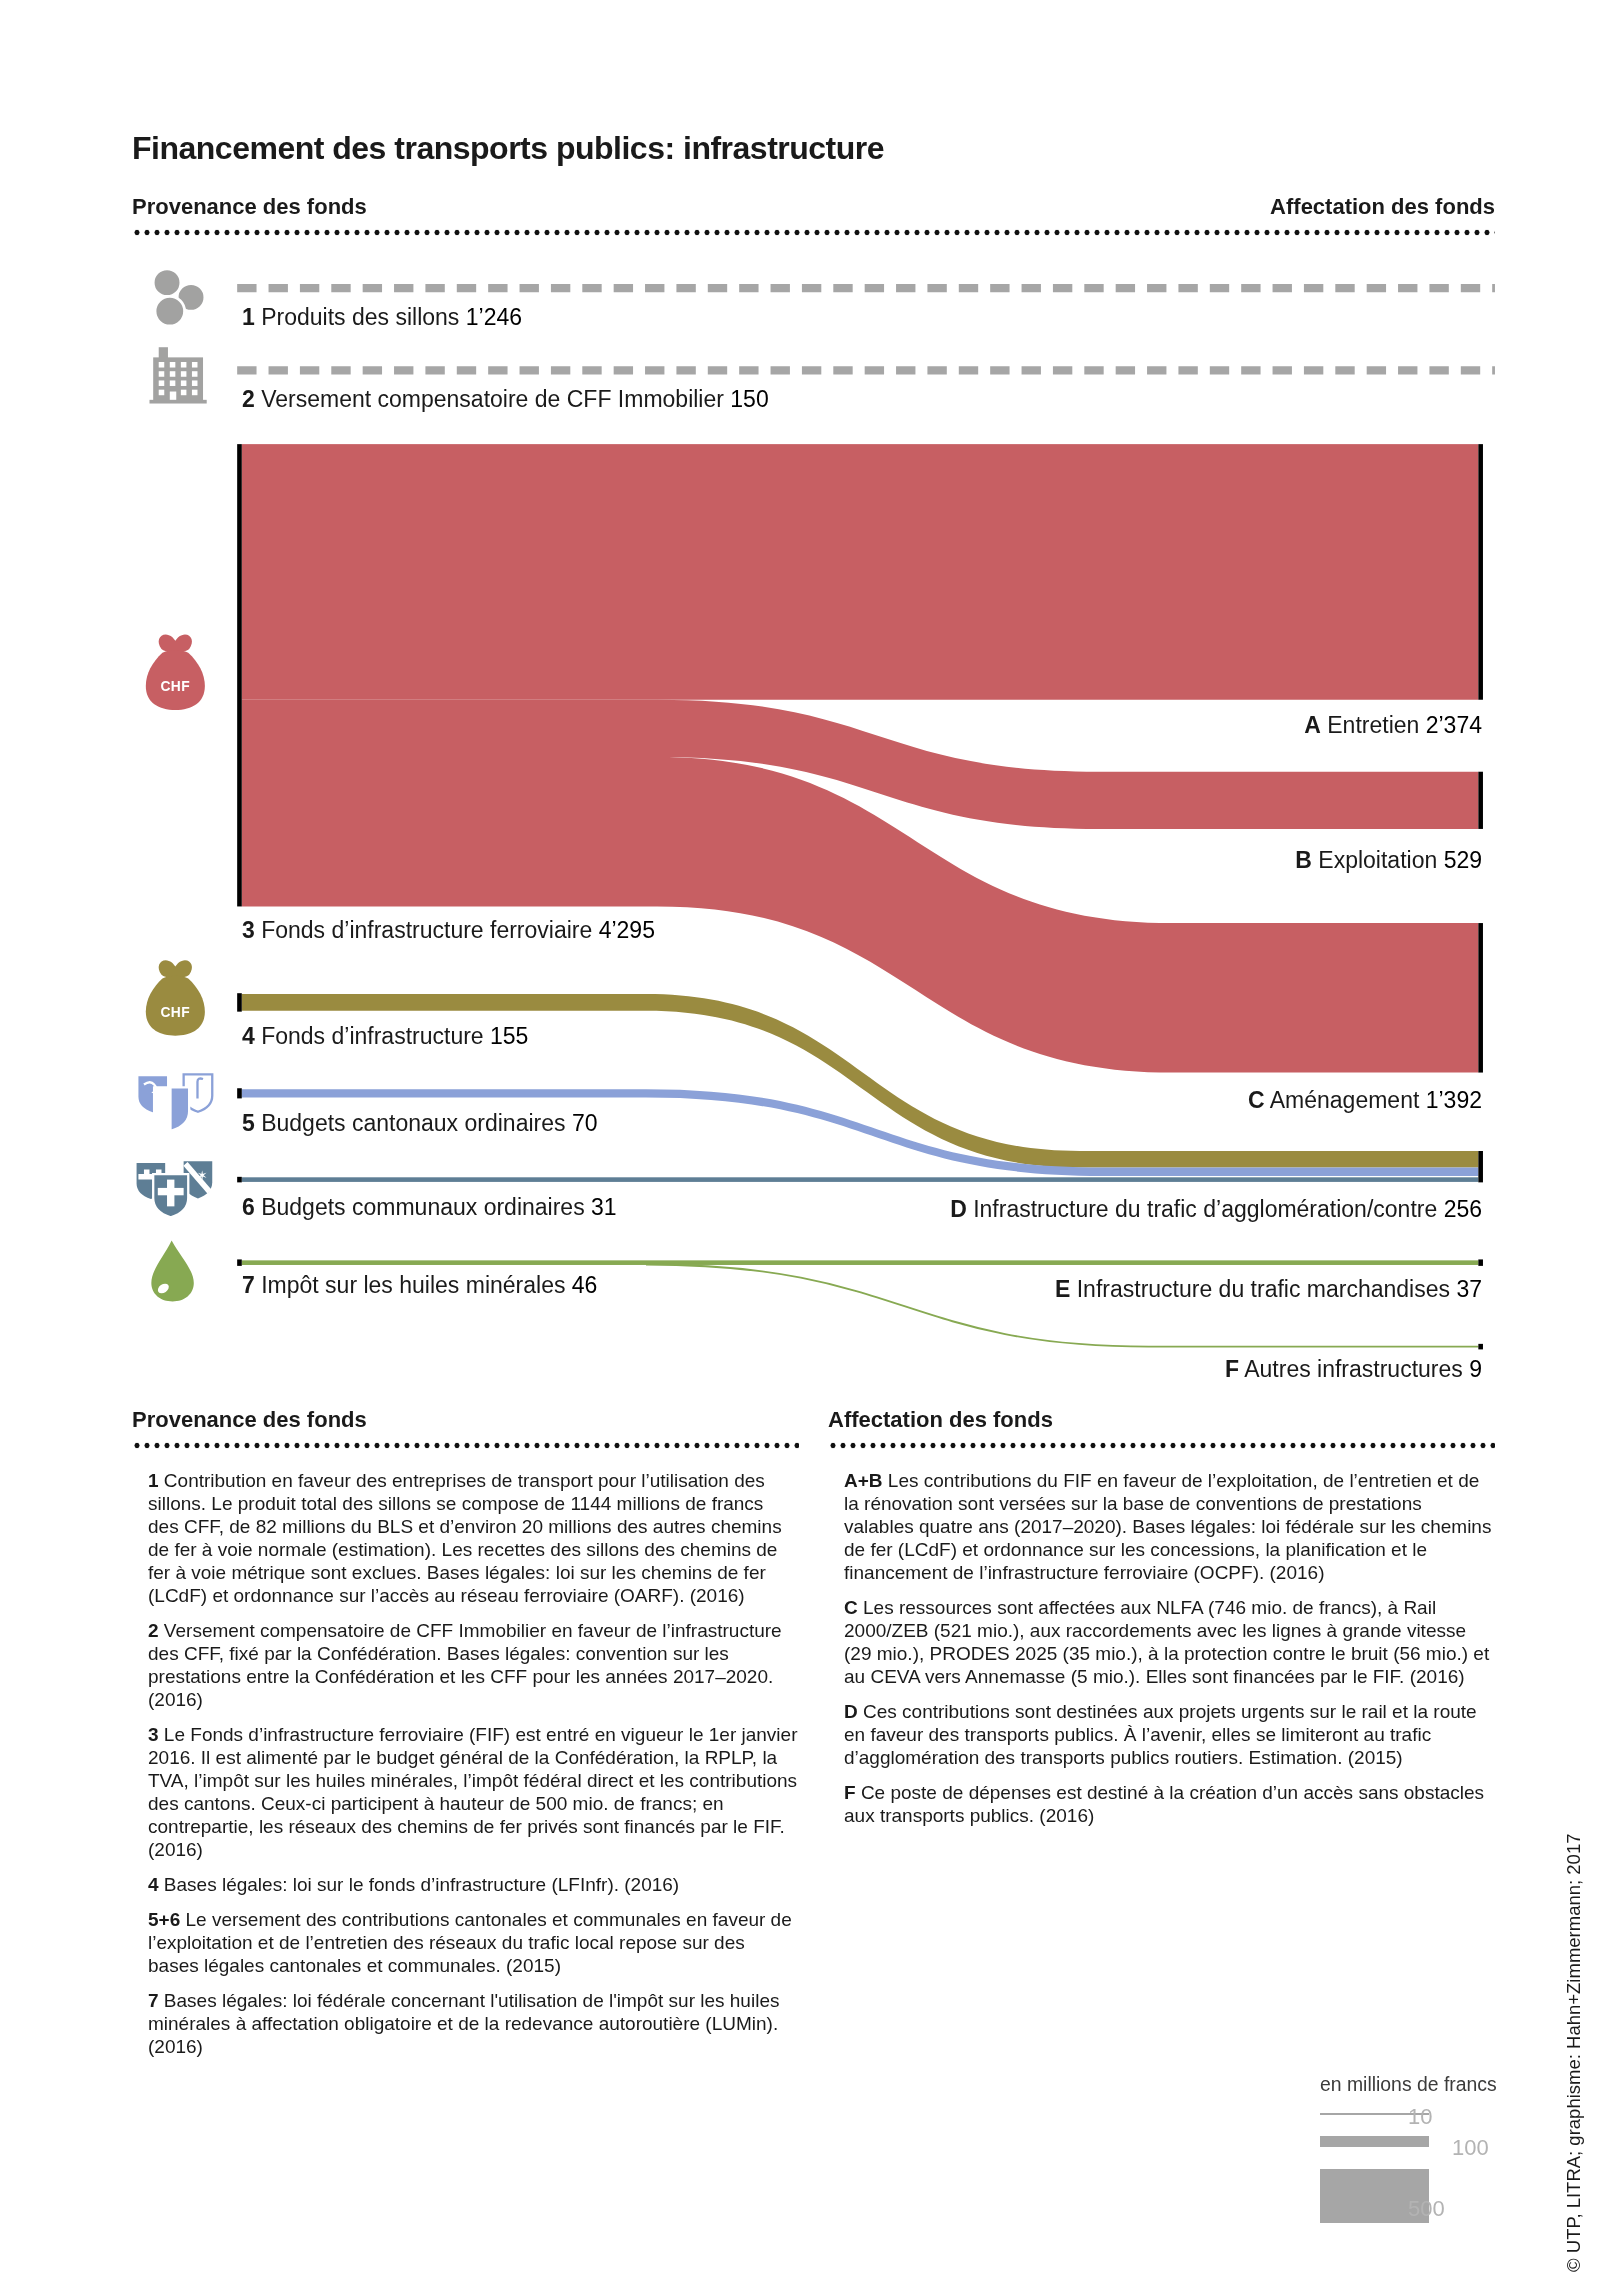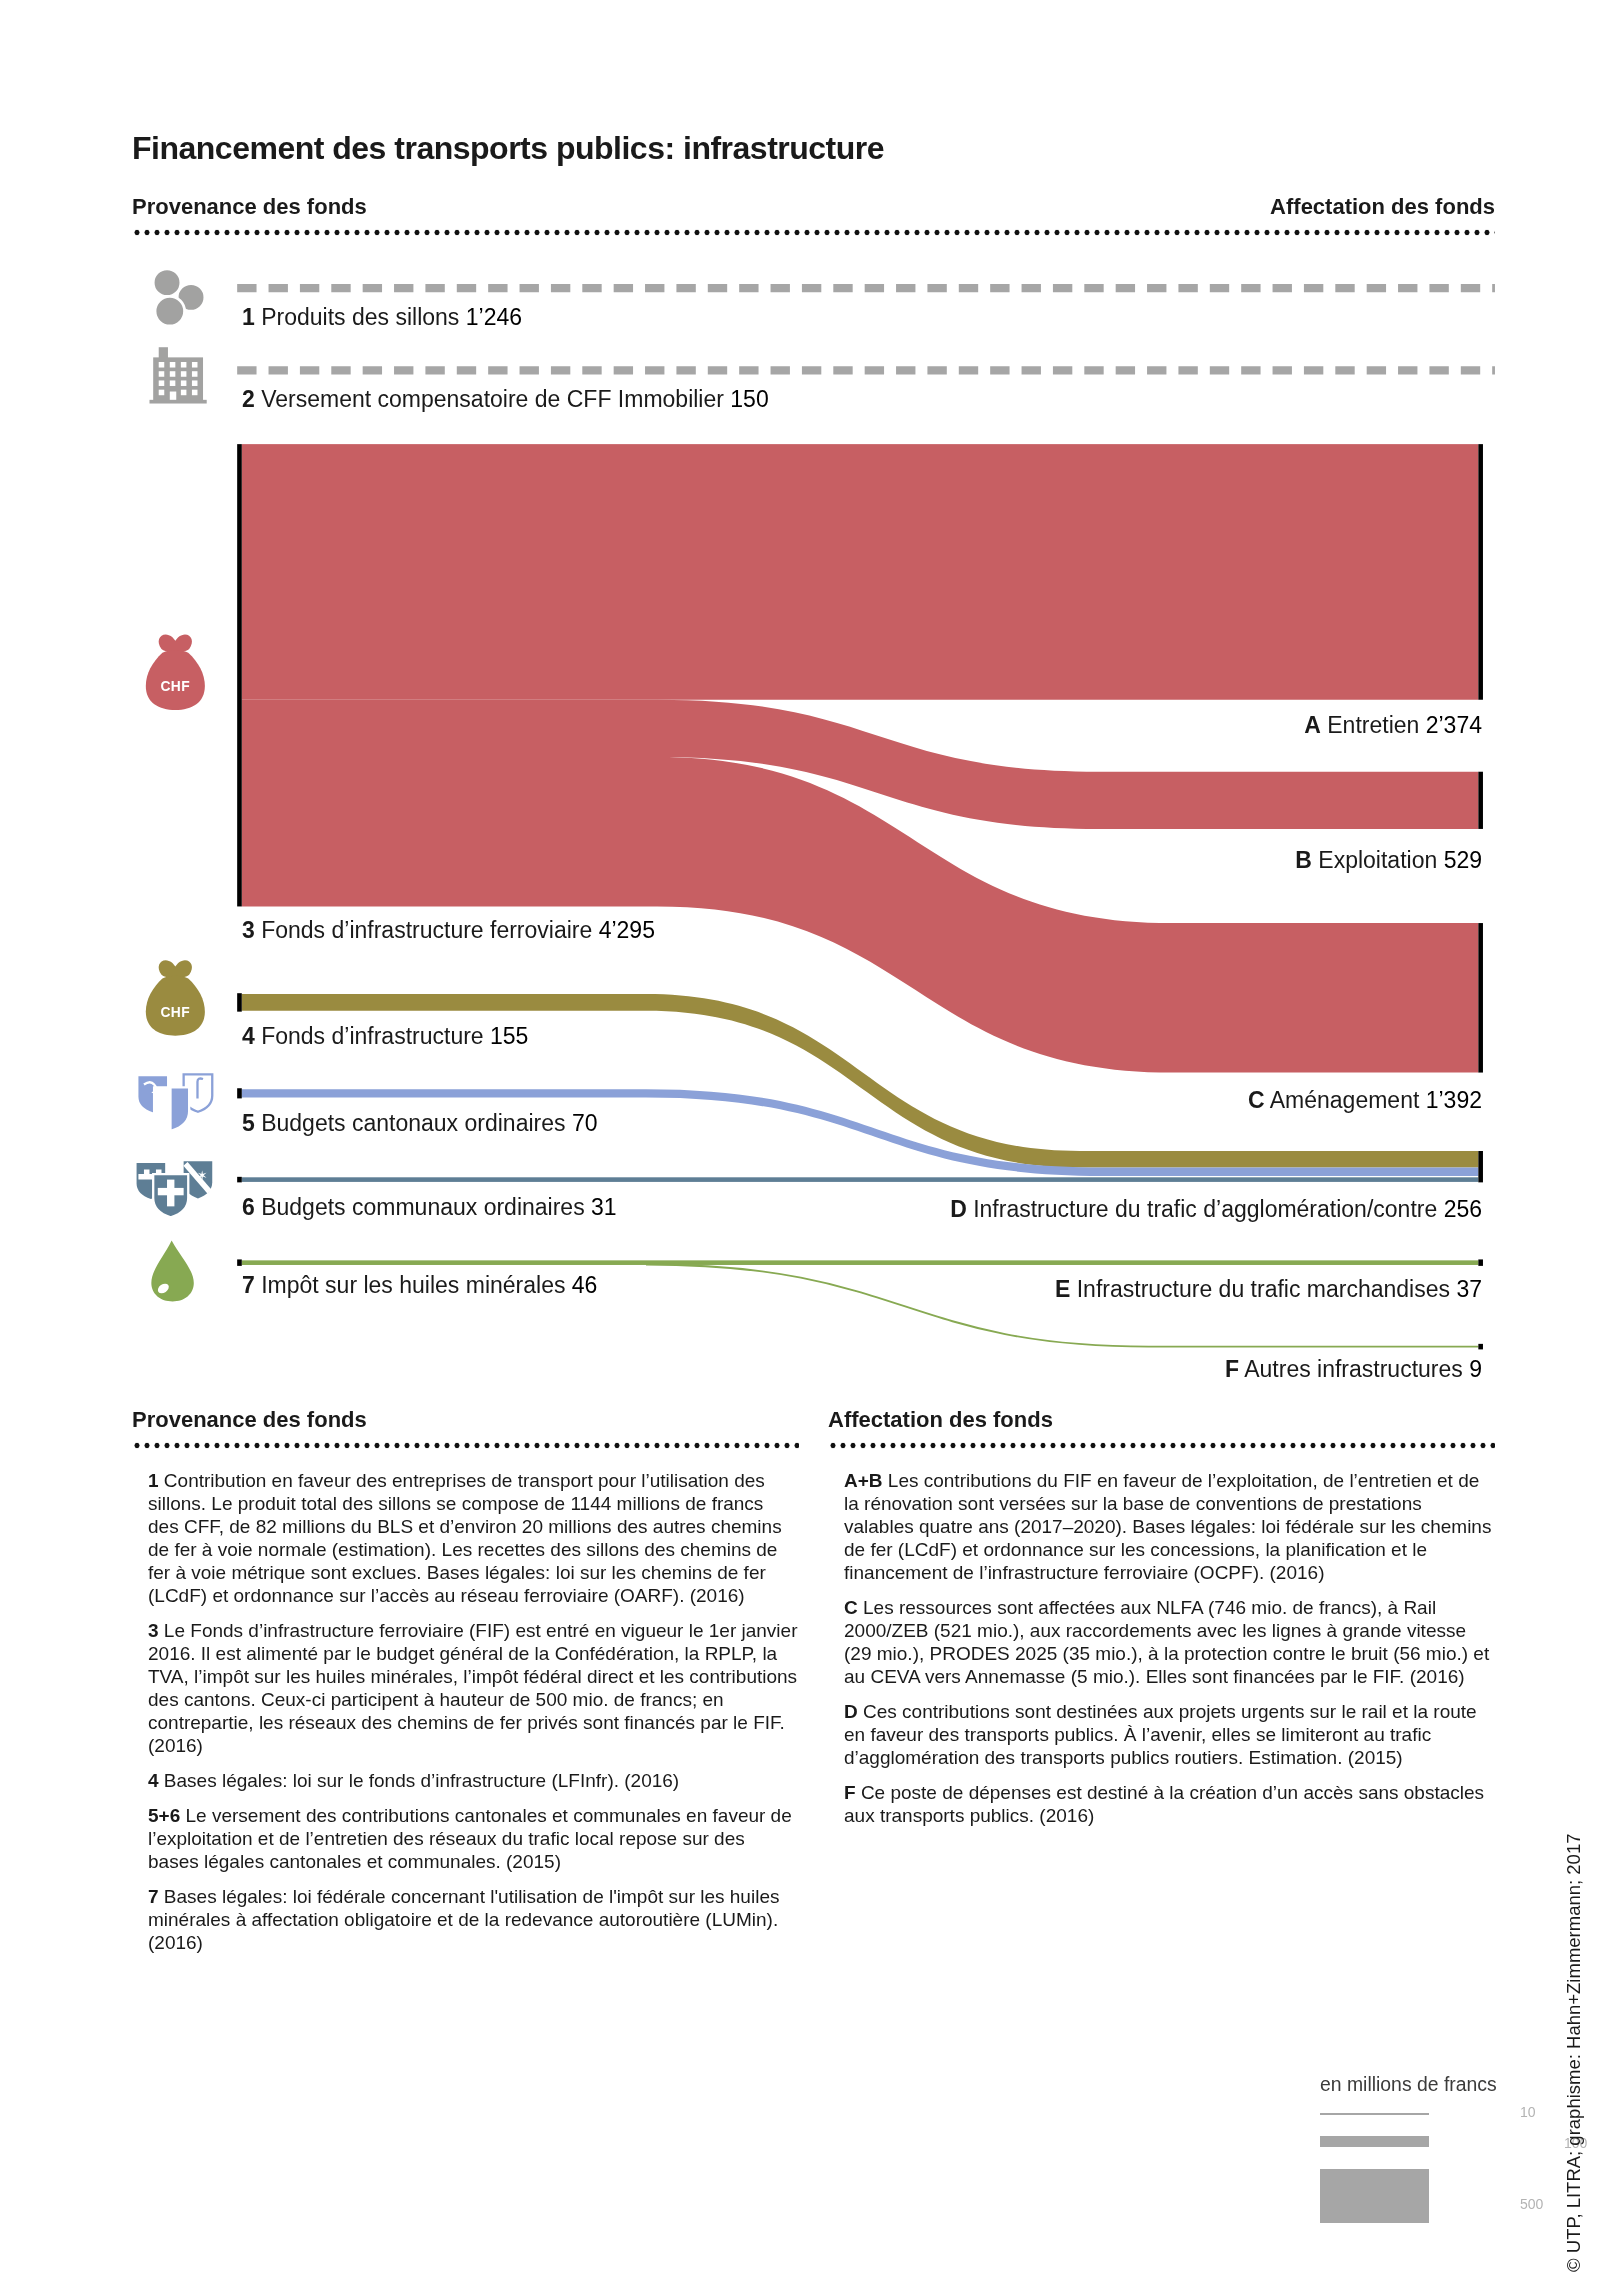--- a/index.html
+++ b/index.html
@@ -24,21 +24,21 @@
   .col-left{left:132px;top:1469px;}
   .col-right{left:828px;top:1469px;}
   .col p{margin:0 0 12px 16px;}
   .col b{font-weight:bold;}
   .note-head{font-size:22px;font-weight:bold;top:1407px;white-space:nowrap;}
   .legend-title{left:1320px;top:2073px;font-size:19.4px;color:#3c3c3b;white-space:nowrap;}
   .legend-swatch{left:1320px;width:109px;background:#a6a6a6;}
   .sw10{top:2113px;height:1.8px;}
   .sw100{top:2136px;height:11px;}
   .sw500{top:2169px;height:54px;}
-  .legend-val{left:1520px;font-size:14px;color:#b3b3b3;}
+  .legend-val{left:1408px;font-size:22px;color:#b3b3b3;}
   .lv10{top:2104px;}
   .lv100{top:2135px;margin-left:44px;}
   .lv500{top:2184px;margin-top:12px;}
   .credit{left:1563px;top:2272px;transform:rotate(-90deg);transform-origin:0 0;
           font-size:18.5px;color:#1a1a1a;white-space:nowrap;}
   svg text.chf{font-family:"Liberation Sans",sans-serif;font-weight:bold;font-size:15px;fill:#fff;letter-spacing:.5px;}
   svg text.star{font-family:"DejaVu Sans",sans-serif;font-size:14px;fill:#fff;}
 </style>
 </head>
 <body>
@@ -167,20 +167,21 @@
   <div class="abs flow-label tgt" style="top:1276px"><b>E</b> <span>Infrastructure du trafic marchandises</span> <span class="val">37</span></div>
   <div class="abs flow-label tgt" style="top:1356px"><b>F</b> <span>Autres infrastructures</span> <span class="val">9</span></div>
 
   <div class="abs note-head" style="left:132px">Provenance des fonds</div>
   <div class="abs note-head" style="left:828px">Affectation des fonds</div>
   <div class="abs dotted rule-bl"></div>
   <div class="abs dotted rule-br"></div>
 
   <div class="abs col col-left">
     <p><b>1</b> <span>Contribution en faveur des entreprises de transport pour l’utilisation des sillons. Le produit total des sillons se compose de 1144 millions de francs des CFF, de 82 millions du BLS et d’environ 20 millions des autres chemins de fer à voie normale (estimation). Les recettes des sillons des chemins de fer à voie métrique sont exclues. Bases légales: loi sur les chemins de fer (LCdF) et ordonnance sur l’accès au réseau ferroviaire (OARF). (2016)</span></p>
+    <p><b>2</b> <span>Versement compensatoire de CFF Immobilier en faveur de l’infrastructure des CFF, fixé par la Confédération. Bases légales: convention sur les prestations entre la Confédération et les CFF pour les années 2017–2020. (2016)</span></p>
     <p><b>3</b> <span>Le Fonds d’infrastructure ferroviaire (FIF) est entré en vigueur le 1er janvier 2016. Il est alimenté par le budget général de la Confédération, la RPLP, la TVA, l’impôt sur les huiles minérales, l’impôt fédéral direct et les contributions des cantons. Ceux-ci participent à hauteur de 500 mio. de francs; en contrepartie, les réseaux des chemins de fer privés sont financés par le FIF. (2016)</span></p>
     <p><b>4</b> <span>Bases légales: loi sur le fonds d’infrastructure (LFInfr). (2016)</span></p>
     <p><b>5+6</b> <span>Le versement des contributions cantonales et communales en faveur de l’exploitation et de l’entretien des réseaux du trafic local repose sur des bases légales cantonales et communales. (2015)</span></p>
     <p><b>7</b> <span>Bases légales: loi fédérale concernant l'utilisation de l'impôt sur les huiles minérales à affectation obligatoire et de la redevance autoroutière (LUMin). (2016)</span></p>
   </div>
   <div class="abs col col-right">
     <p><b>A+B</b> <span>Les contributions du FIF en faveur de l’exploitation, de l’entretien et de la rénovation sont versées sur la base de conventions de prestations valables quatre ans (2017–2020). Bases légales: loi fédérale sur les chemins de fer (LCdF) et ordonnance sur les concessions, la planification et le financement de l’infrastructure ferroviaire (OCPF). (2016)</span></p>
     <p><b>C</b> <span>Les ressources sont affectées aux NLFA (746 mio. de francs), à Rail 2000/ZEB (521 mio.), aux raccordements avec les lignes à grande vitesse (29 mio.), PRODES 2025 (35 mio.), à la protection contre le bruit (56 mio.) et au CEVA vers Annemasse (5 mio.). Elles sont financées par le FIF. (2016)</span></p>
     <p><b>D</b> <span>Ces contributions sont destinées aux projets urgents sur le rail et la route en faveur des transports publics. À l’avenir, elles se limiteront au trafic d’agglomération des transports publics routiers. Estimation. (2015)</span></p>
     <p><b>F</b> <span>Ce poste de dépenses est destiné à la création d’un accès sans obstacles aux transports publics. (2016)</span></p>

